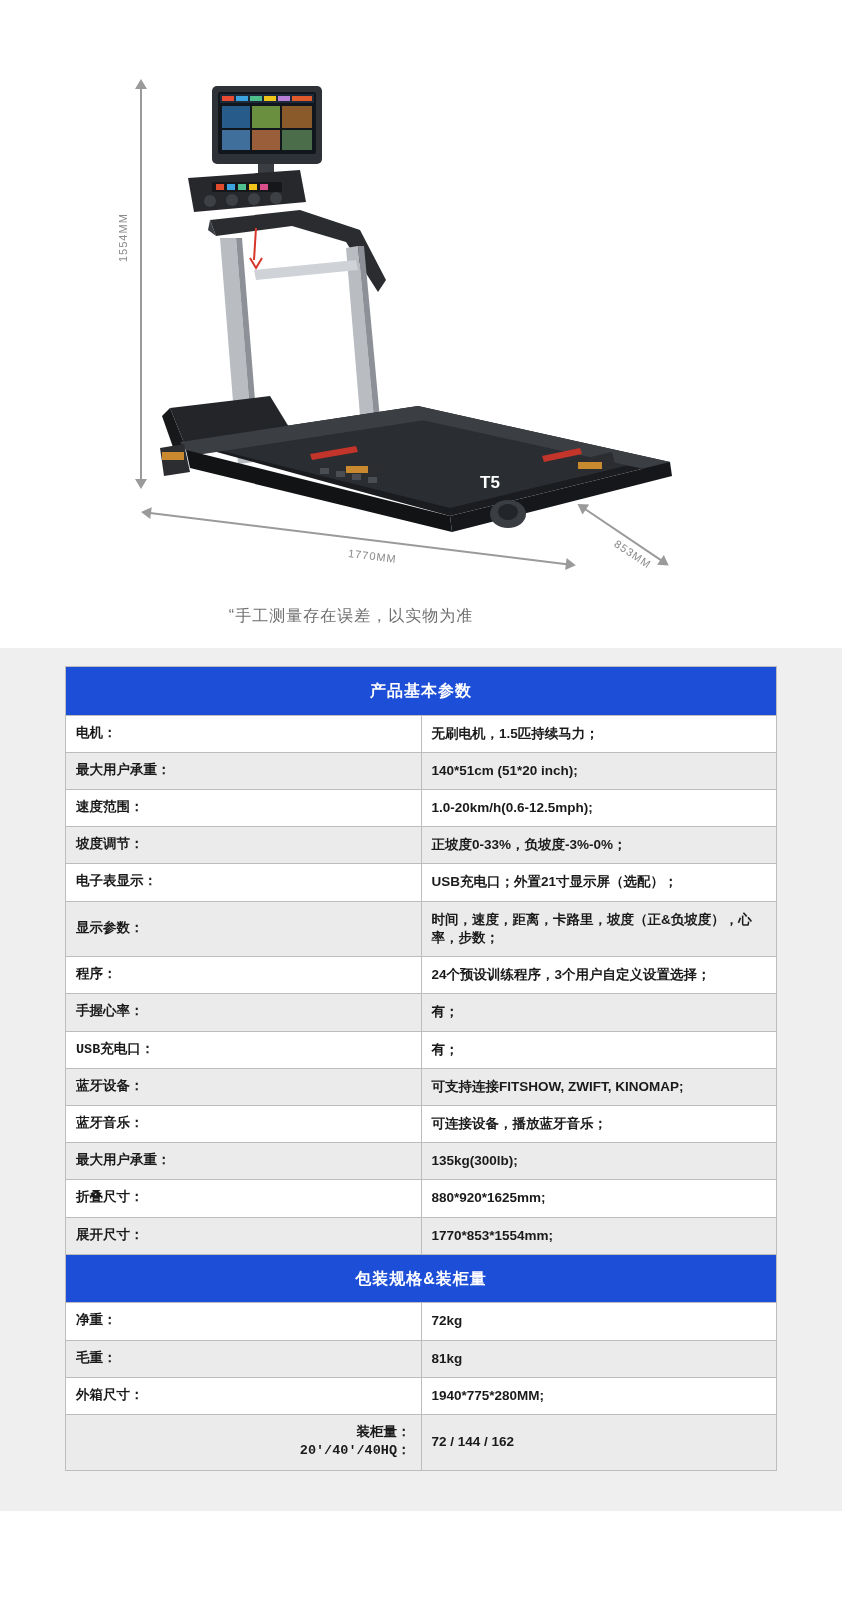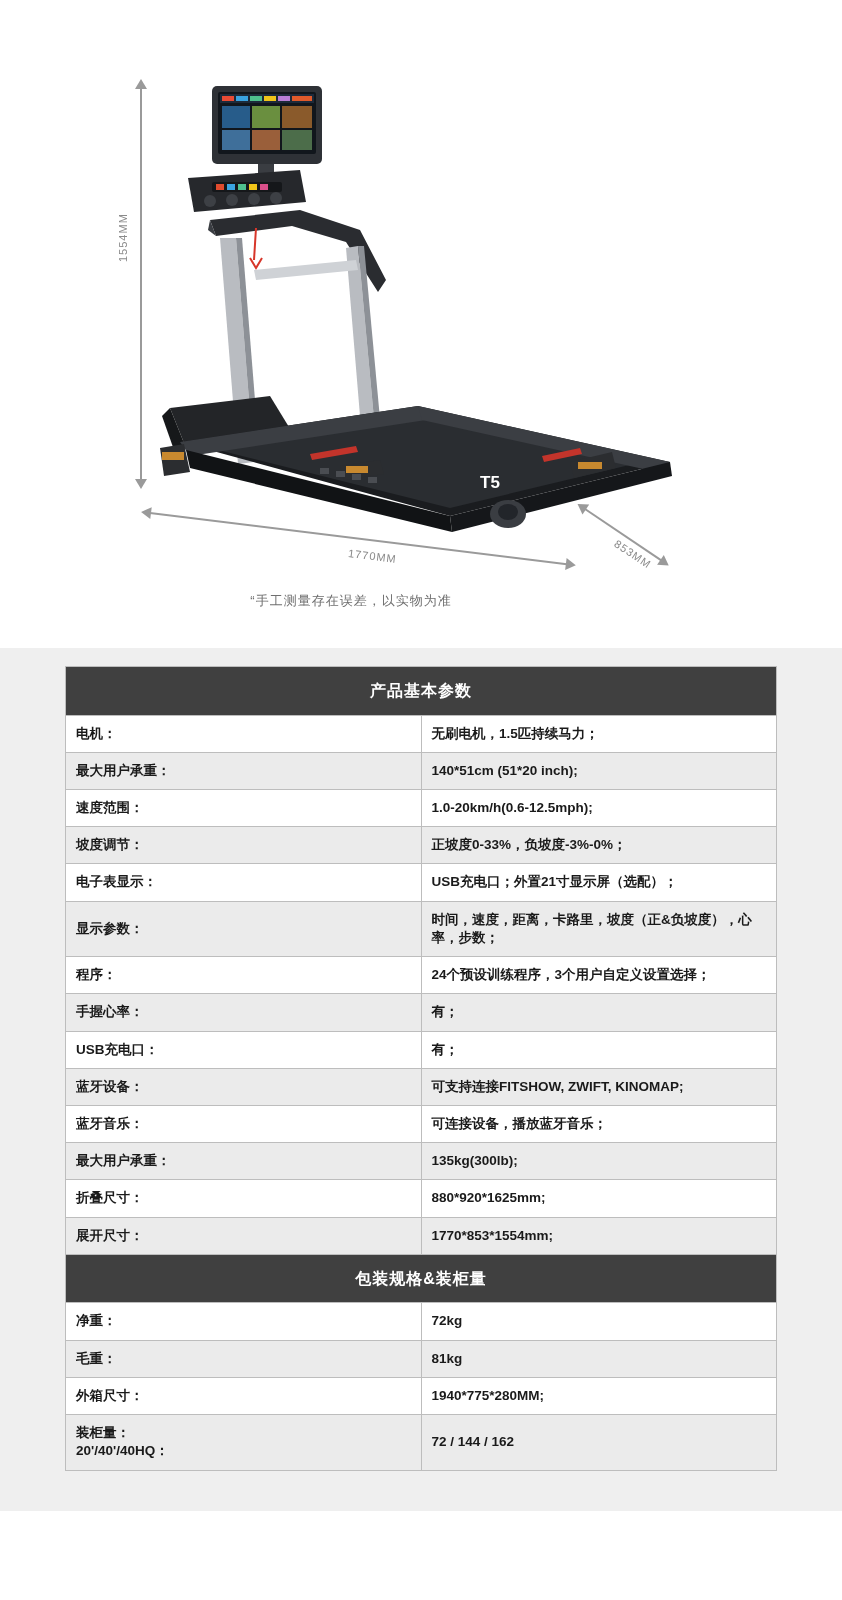--- a/index.html
+++ b/index.html
@@ -116,24 +116,24 @@
     font-size:11px;
     color:#8a8a8a;
     letter-spacing:1px;
     transform:rotate(34deg);
     white-space:nowrap;
   }
 
   .note{
     position:absolute;
     left:0;
-    top:592px;
+    top:606px;
     width:702px;
     text-align:center;
-    font-size:13px;
+    font-size:16px;
     color:#6f6f6f;
     letter-spacing:1px;
   }
 
   .tm-svg{position:absolute; left:150px; top:70px;}
 
   
   .spec-wrap{
     position:relative;
     background:#efefef;
@@ -149,33 +149,33 @@
   }
   table.spec td{
     border:1px solid #bdbdbd;
     padding:9px 10px;
     font-size:13.5px;
     font-weight:bold;
     color:#1a1a1a;
     line-height:1.35;
     vertical-align:middle;
   }
-  td.k{ width:140px; }
+  td.k{ width:140px;font-family:Liberation Mono, monospace; }
   tr.alt td{ background:#ebebeb; }
   tr.white td{ background:#ffffff; }
   tr.hdr td{
-    background:#404040;
+    background:#1d4ed8;
     color:#ffffff;
     text-align:center;
     font-size:16px;
     font-weight:bold;
     padding:13px 14px;
     letter-spacing:1px;
   }
-  .twoline{ line-height:1.25; }
+  .twoline{ line-height:1.25;text-align:right; }
 </style>
 </head>
 <body>
 
 <div class="page">
 
   <div class="hero">
 
     <svg class="tm-svg" width="560" height="480" viewBox="0 0 560 480">
 

